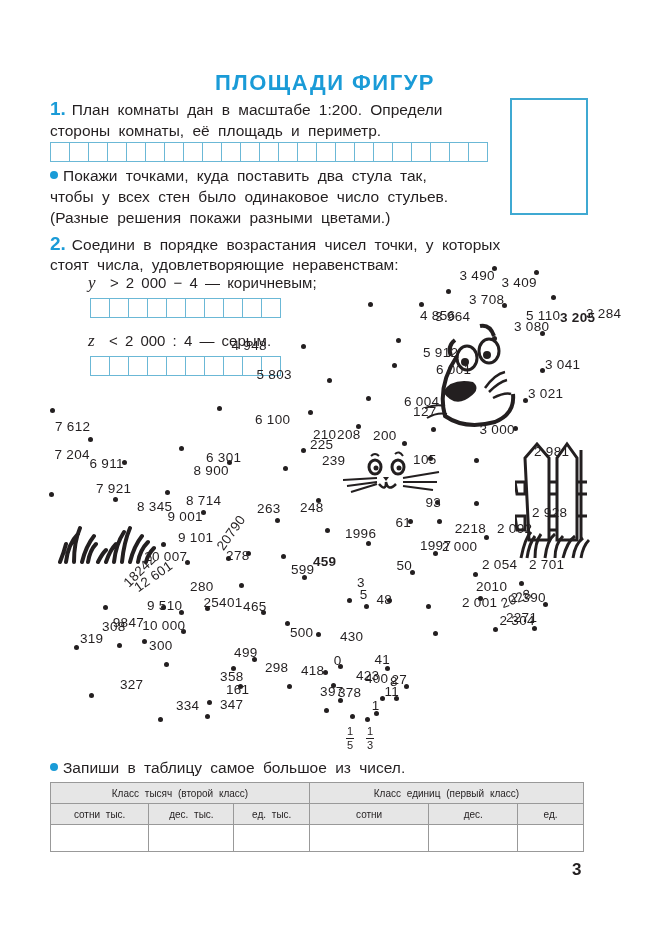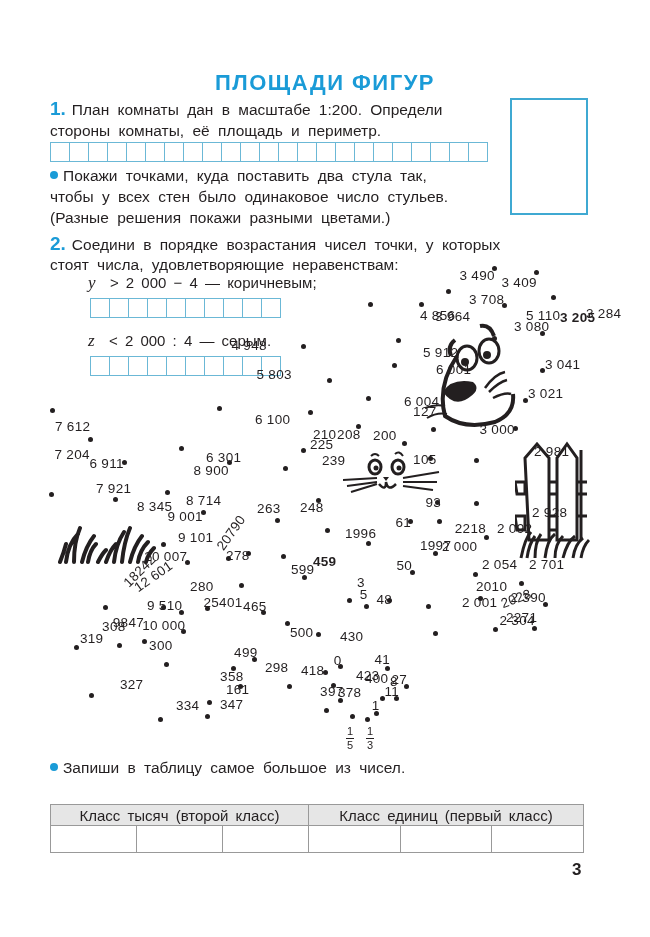--- a/index.html
+++ b/index.html
@@ -12,21 +12,21 @@
   .bullet { display:inline-block; width:8px; height:8px; border-radius:50%; background:#1a9bd7; margin-right:5px; vertical-align:2px; }
   .grid { position:absolute; display:flex; }
   .grid .cell { width:18px; height:18px; border:1px solid #6bb8d6; margin-right:-1px; box-sizing:content-box; }
   .room-box { position:absolute; left:510px; top:98px; width:74px; height:113px; border:2px solid #3fa9d2; }
   .ineq { position:absolute; font-size:15px; white-space:nowrap; word-spacing:3px; }
   .ineq i { font-family:"Liberation Serif", serif; font-size:17px; }
   .pt { position:absolute; font-size:13.5px; white-space:nowrap; color:#231f20; letter-spacing:0.3px; }
   .dot { position:absolute; width:5px; height:5px; border-radius:50%; background:#231f20; }
   .frac { position:absolute; font-size:11px; text-align:center; line-height:11px; }
   .frac .bar { border-top:1px solid #231f20; width:8px; margin:1px auto; }
-  table.classes { position:absolute; left:50px; top:804px; width:534px; border-collapse:collapse; font-size:15px; }
+  table.classes { position:absolute; left:50px; top:782px; width:534px; border-collapse:collapse; font-size:10px; }
   table.classes td { border:1px solid #999; text-align:center; height:20px; padding:0; word-spacing:3px; }
   table.classes tr.hdr td { background:#e6e6e6; }
   table.classes tr.blank td { height:26px; background:#fff; }
   .page-num { position:absolute; left:572px; top:860px; font-size:17px; font-weight:bold; }
   svg.drawing { position:absolute; }
 </style>
 </head>
 <body>
 
 <div class="title">ПЛОЩАДИ ФИГУР</div>
@@ -349,20 +349,28 @@
 <div class="task-line" style="top:757px;">
   <span class="bullet"></span><span>Запиши в таблицу самое большое из чисел.</span>
 </div>
 
 <table class="classes">
   <tbody>
       <tr class="hdr">
     <td colspan="3">Класс тысяч (второй класс)</td>
     <td colspan="3">Класс единиц (первый класс)</td>
   </tr>
+  <tr class="hdr">
+    <td>сотни тыс.</td>
+    <td>дес. тыс.</td>
+    <td>ед. тыс.</td>
+    <td>сотни</td>
+    <td>дес.</td>
+    <td>ед.</td>
+  </tr>
   <tr class="blank">
     <td></td>
     <td></td>
     <td></td>
     <td></td>
     <td></td>
     <td></td>
   </tr>
 </tbody>
   </table>

